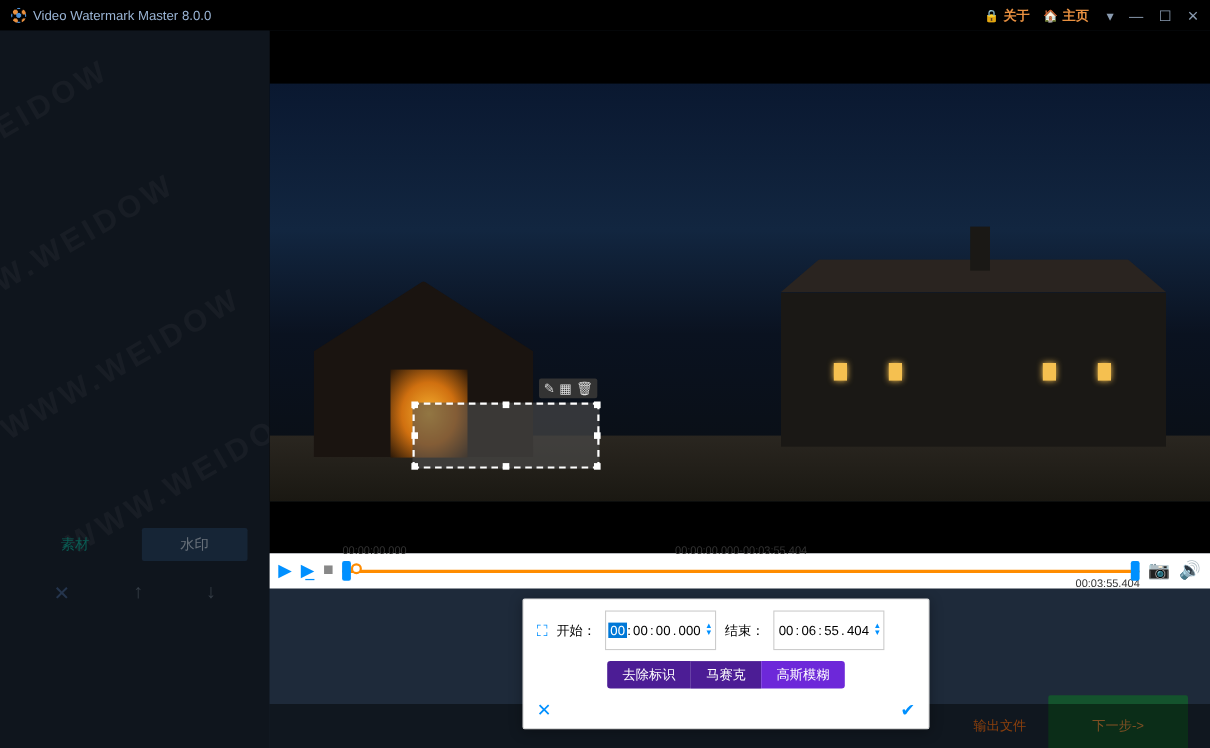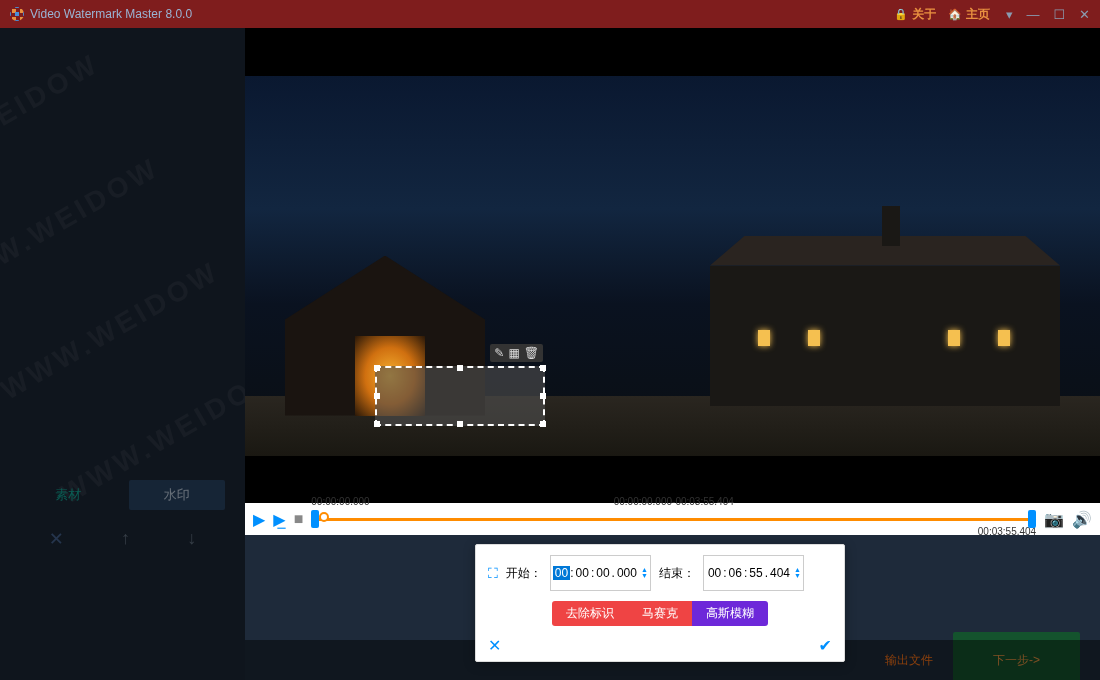--- a/index.html
+++ b/index.html
@@ -1,18 +1,18 @@
 <!DOCTYPE html>
 <html><head>
 <meta charset="utf-8">
 <style>
 * { margin: 0; padding: 0; box-sizing: border-box; font-family: "Microsoft YaHei", Arial, sans-serif; }
 body { width: 1100px; height: 680px; background: #1e2a3a; overflow: hidden; position: relative; }
 
-.titlebar { height: 28px; background: #7f1d1d; display: flex; align-items: center; padding: 0 10px; color: #b8c5d6; font-size: 12px; }
+.titlebar { height: 28px; background: #000000; display: flex; align-items: center; padding: 0 10px; color: #b8c5d6; font-size: 12px; }
 .titlebar .logo { width: 14px; height: 14px; border-radius: 50%; background: radial-gradient(#4a90d9 40%, transparent 42%), radial-gradient(#e89040 40%, transparent 42%); background-position: 3px 3px, 8px 8px; background-size: 8px 8px; margin-right: 6px; }
 .titlebar .title { flex: 1; color: #9ab4d4; }
 .titlebar .nav { display: flex; align-items: center; gap: 12px; color: #e89040; }
 .titlebar .nav span { display: inline-flex; align-items: center; gap: 4px; cursor: pointer; font-weight: bold; }
 .titlebar .nav .lock::before { content: "🔒"; font-size: 11px; }
 .titlebar .nav .home::before { content: "🏠"; font-size: 11px; }
 .titlebar .winbtns { display: flex; gap: 14px; margin-left: 16px; color: #8a9bb0; }
 .titlebar .winbtns span { cursor: pointer; font-size: 13px; line-height: 1; }
 
 .dim-overlay { position: absolute; left: 0; top: 28px; width: 245px; bottom: 0; background: rgba(0,0,0,0.5); pointer-events: none; z-index: 5; }
@@ -56,21 +56,21 @@
 .bottom-bar .nextbtn { background: #14532d; color: #e89040; padding: 20px 40px; border-radius: 2px; font-size: 12px; }
 
 .popup { position: absolute; left: 475px; top: 544px; width: 370px; background: #fff; border: 1px solid #ddd; border-radius: 2px; box-shadow: 0 2px 12px rgba(0,0,0,0.3); z-index: 20; padding: 10px 12px 6px; font-size: 12px; }
 .popup .row1 { display: flex; align-items: center; gap: 8px; margin-bottom: 10px; }
 .popup .expand { color: #0090ff; font-size: 14px; cursor: pointer; }
 .popup .timefield { display: inline-flex; align-items: center; border: 1px solid #ccc; height: 36px; padding: 0 2px; }
 .popup .timefield .seg { padding: 0 2px; }
 .popup .timefield .seg.sel { background: #0078d7; color: #fff; }
 .popup .timefield .spin { display: flex; flex-direction: column; margin-left: 2px; color: #0090ff; font-size: 7px; line-height: 6px; cursor: pointer; }
 .popup .segbtns { display: flex; margin-bottom: 10px; justify-content: center; }
-.popup .segbtns .sb { padding: 4px 14px; background: #ef4444; color: #fff; font-size: 12px; cursor: pointer; }
+.popup .segbtns .sb { padding: 4px 14px; background: #4c1d95; color: #fff; font-size: 12px; cursor: pointer; }
 .popup .segbtns .sb.active { background: #6d28d9; }
 .popup .segbtns .sb:first-child { border-radius: 3px 0 0 3px; }
 .popup .segbtns .sb:last-child { border-radius: 0 3px 3px 0; }
 .popup .level-row { display: flex; align-items: center; gap: 14px; justify-content: center; margin-bottom: 6px; color: #555; }
 .popup .lvl-slider { width: 150px; height: 4px; background: #ddd; position: relative; border-radius: 2px; }
 .popup .lvl-slider .fill { position: absolute; left: 0; width: 55%; height: 100%; background: #ff8c00; border-radius: 2px; }
 .popup .lvl-slider .kn { position: absolute; left: 53%; top: -5px; width: 12px; height: 12px; border-radius: 50%; background: #0090ff; }
 .popup .actions { display: flex; justify-content: space-between; color: #0090ff; font-size: 16px; }
 .popup .actions span { cursor: pointer; }
 </style>

